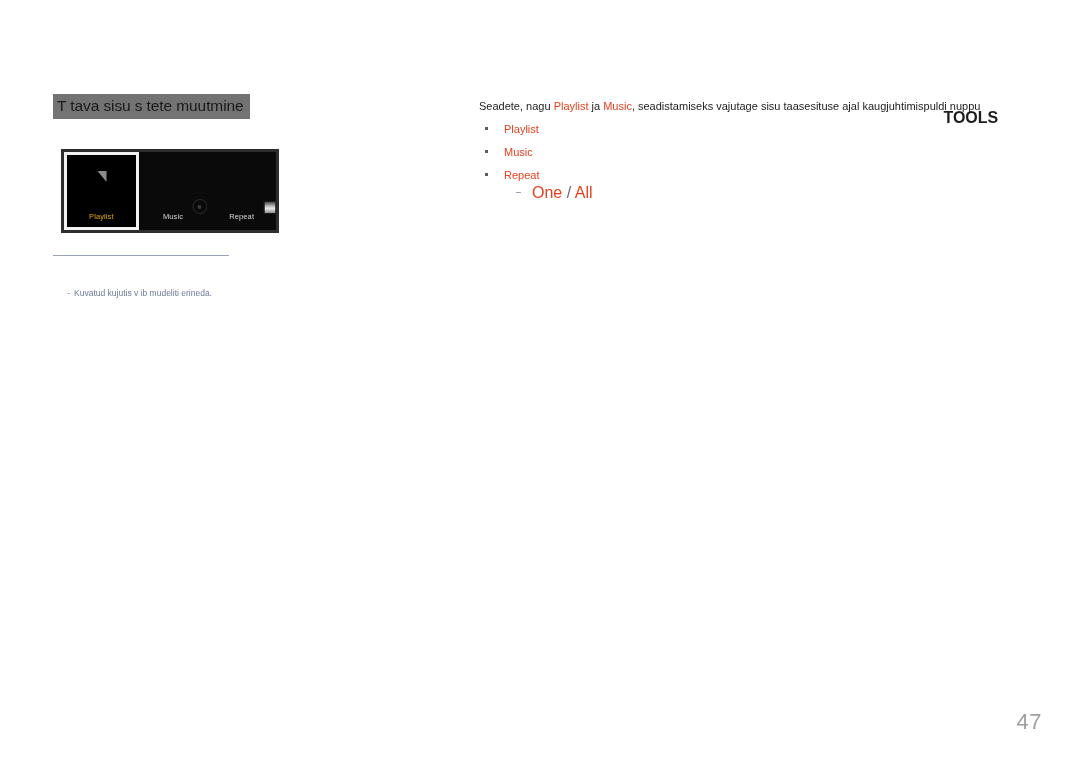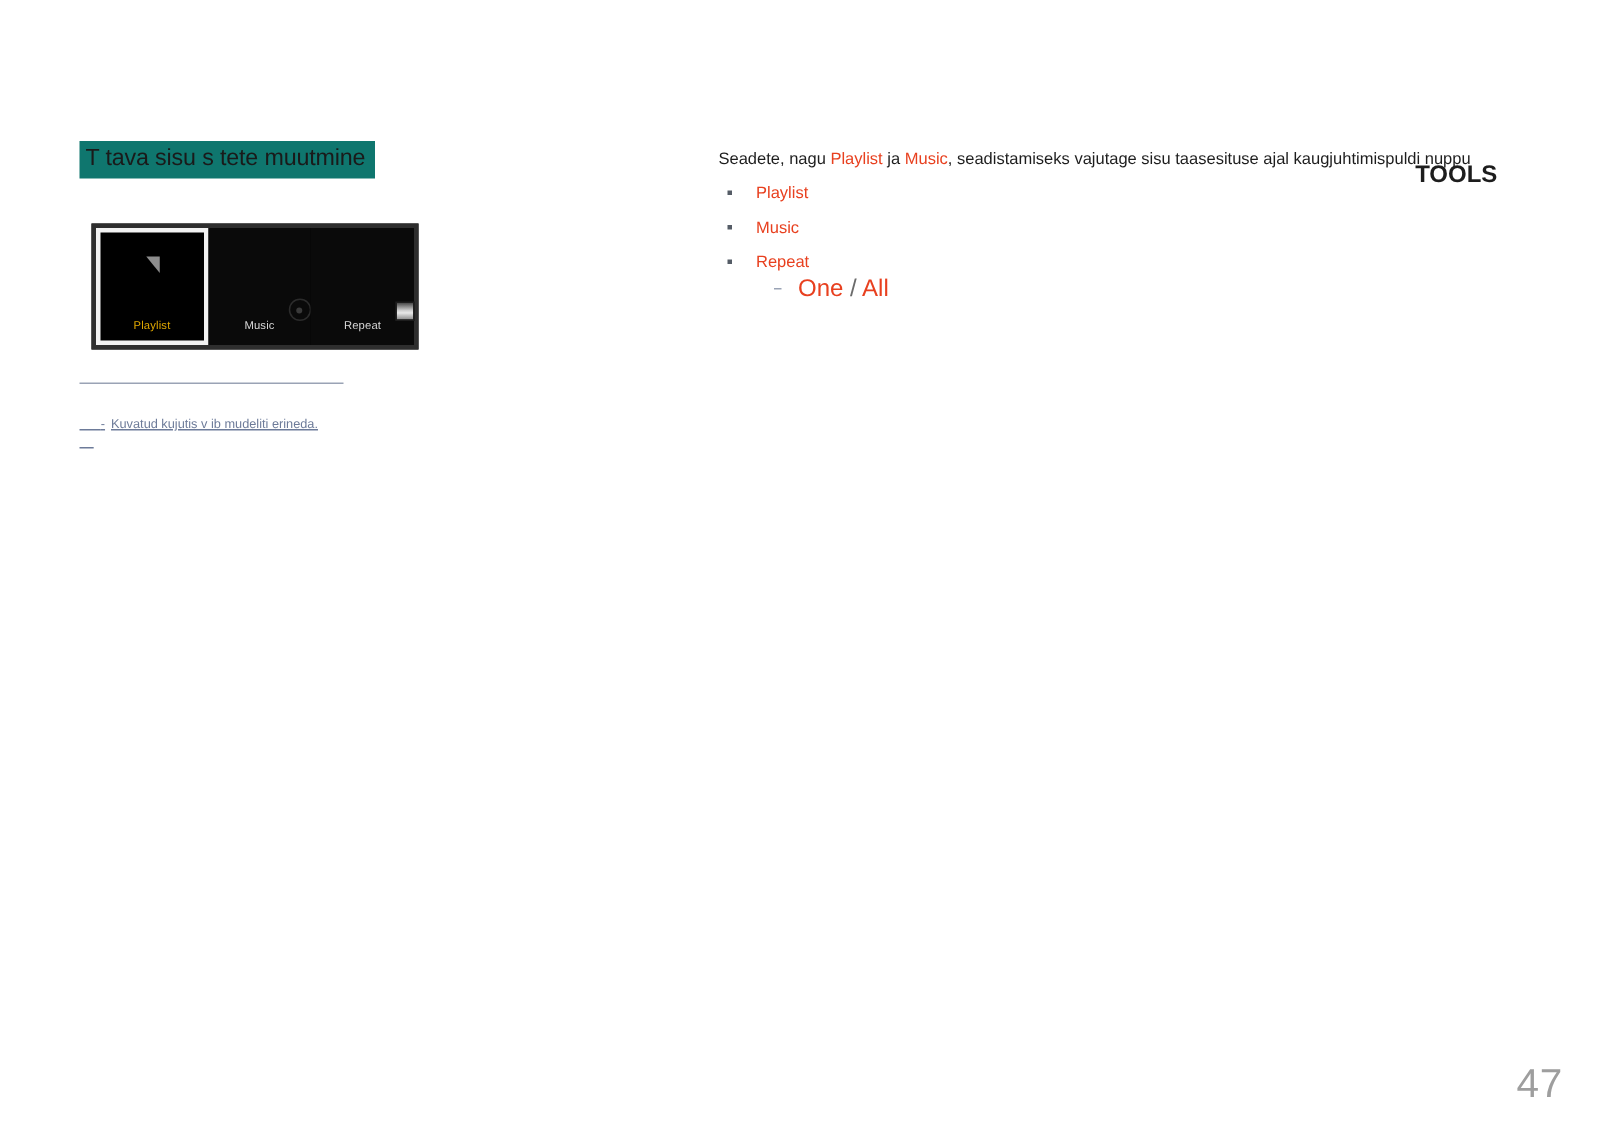--- a/index.html
+++ b/index.html
@@ -25,21 +25,21 @@
   
   .left-col {
     position: absolute;
     left: 53px;
     top: 94px;
     width: 340px;
   }
 
   .section-title {
     display: inline-block;
-    background: #0f766e;
+    background: #737373;
     color: #1a1a1a;
     font-size: 15.5px;
     line-height: 20px;
     padding: 2px 6px 3px 4px;
     letter-spacing: -0.1px;
     white-space: pre;
   }
 
   
   .mockup {
@@ -138,26 +138,25 @@
     left: 0px;
     top: 161px;
     width: 176px;
     height: 1px;
     background: #9aa3b5;
   }
 
   .caption {
     position: absolute;
     left: 0px;
-    top: 170px;
+    top: 181px;
     font-size: 8.5px;
     line-height: 12px;
     color: #6d7b99;
     white-space: pre;
-    text-decoration: underline;
   }
   .caption .dash {
     margin-right: 4px;
   }
 
   
   .right-col {
     position: absolute;
     left: 455px;
     top: 99px;
@@ -242,21 +241,21 @@
     line-height: 15px;
     color: #e8401f;
   }
   .sub-text .sep { color: #6b6b6b; }
 
   
   .page-number {
     position: absolute;
     right: 38px;
     bottom: 26px;
-    font-size: 27px;
+    font-size: 22px;
     line-height: 30px;
     color: #9e9e9e;
     letter-spacing: 0.5px;
     margin-left: 21px;
   }
 </style>
 </head>
 <body>
 
 <div class="page">

